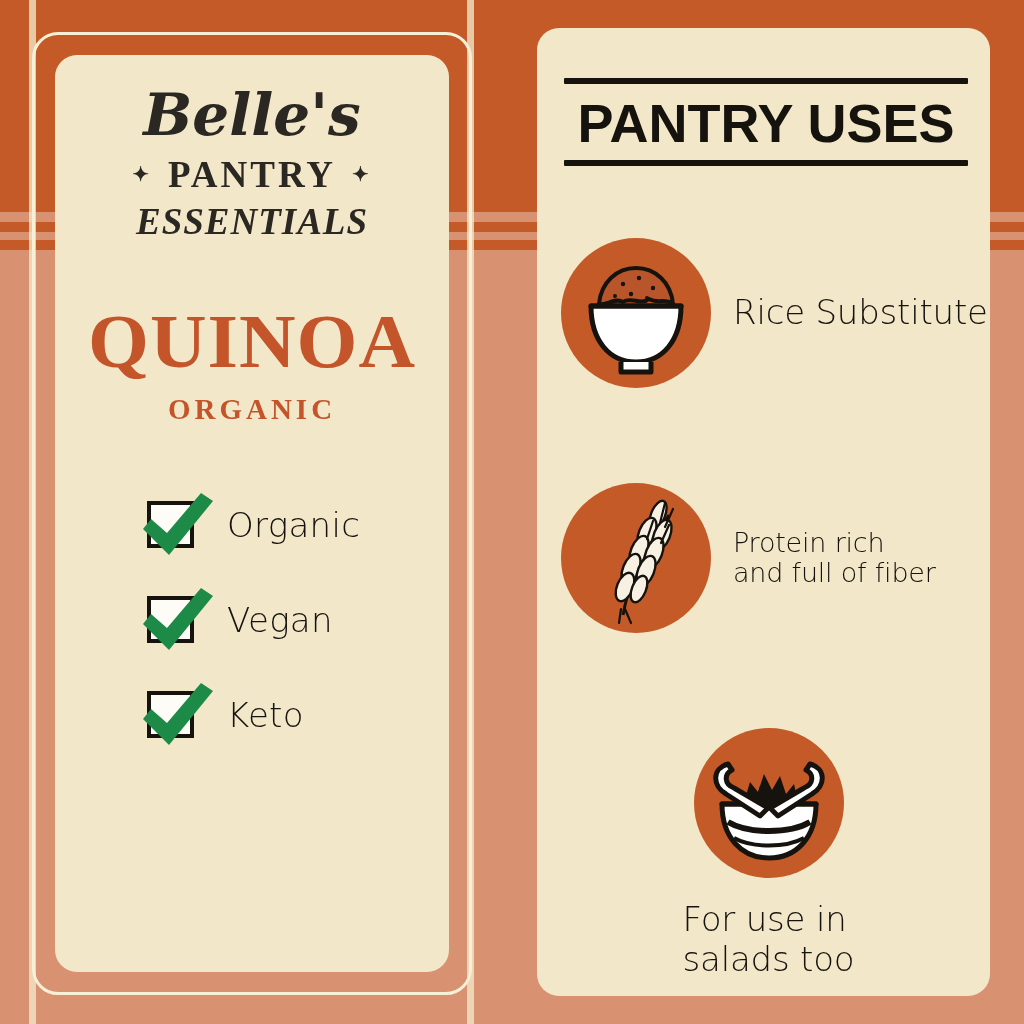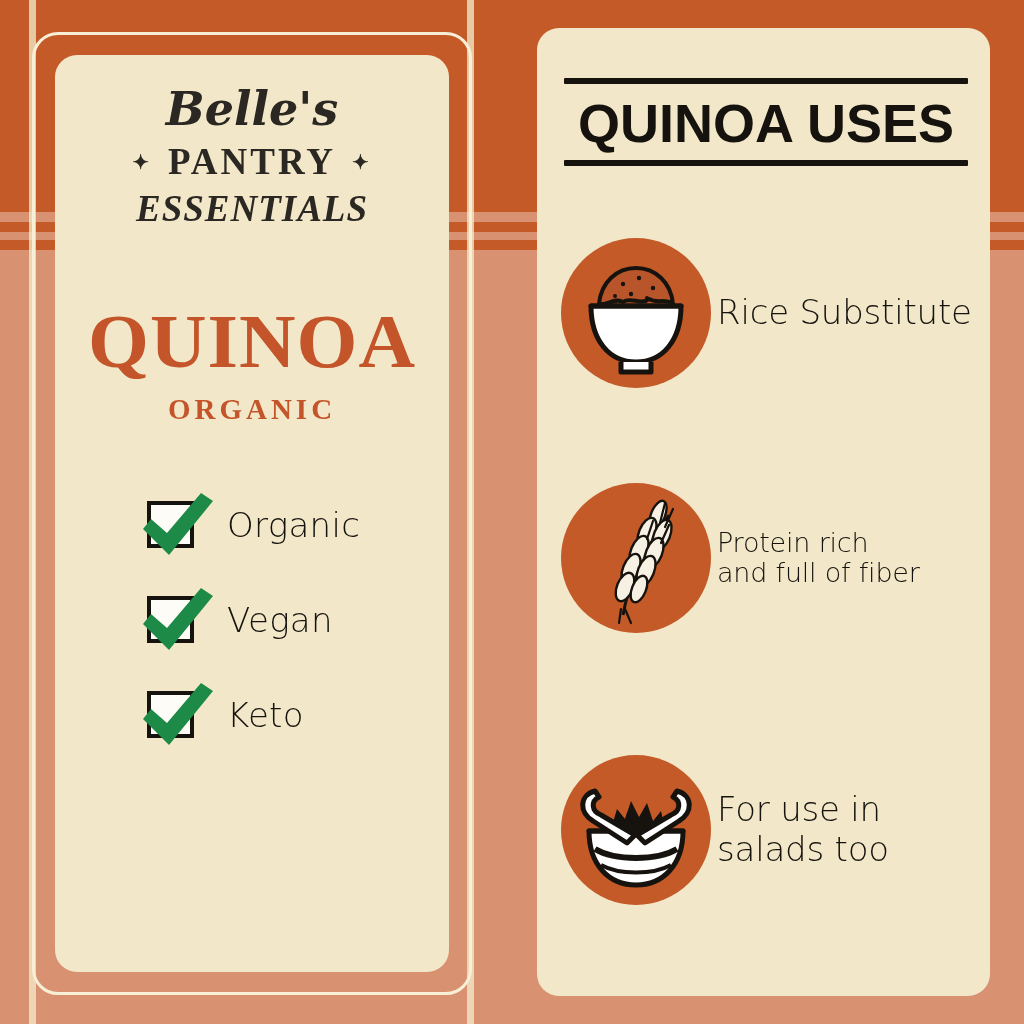--- a/index.html
+++ b/index.html
@@ -83,21 +83,21 @@
   .brand {
     position: absolute;
     left: 0; right: 0;
     top: 30px;
     text-align: center;
   }
   .brand-script {
     font-family: "DejaVu Serif", serif;
     font-style: italic;
     font-weight: bold;
-    font-size: 46px;
+    font-size: 58px;
     color: #2B2722;
     letter-spacing: 0px;
     line-height: 1.05;
   }
   .brand-pantry {
     margin-top: 10px;
     font-family: "Liberation Serif", serif;
     font-weight: bold;
     font-size: 37px;
     color: #2B2722;
@@ -213,25 +213,25 @@
     padding: 12px 0 10px;
     transform: scaleX(1.0);
   }
 
   .use-item {
     position: absolute;
     left: 24px;
     right: 14px;
     display: flex;
     align-items: center;
-    gap: 6px;
+    gap: 22px;
   }
   .use-1 { top: 210px; }
   .use-2 { top: 455px; }
-  .use-3 { top: 727px; }
+  .use-3 { top: 700px; flex-direction: column; }
 
   .use-icon {
     flex: 0 0 auto;
     width: 150px;
     height: 150px;
     border-radius: 50%;
     background: #C45A28;
     position: relative;
     overflow: hidden;
   }
@@ -305,21 +305,21 @@
         <div class="check-label">Keto</div>
       </div>
 
     </div>
   </div>
 
   <div class="card card-right">
 
     <div class="uses-header">
       <div class="rule"></div>
-      <div class="uses-title">QUINOA USES</div>
+      <div class="uses-title">PANTRY USES</div>
       <div class="rule"></div>
     </div>
 
     <div class="use-item use-1">
       <div class="use-icon">
         <svg viewBox="0 0 150 150" width="150" height="150">
           <g transform="translate(0,4)">
             <path d="M38 62 C40 40 56 26 75 26 C94 26 110 40 112 62 C104 56 96 62 88 57 C80 64 70 54 62 60 C54 55 46 64 38 62 Z" fill="#B8552A" stroke="#16130F" stroke-width="4" stroke-linejoin="round"></path>
             <path d="M30 64 L120 64 C120 98 102 120 75 120 C48 120 30 98 30 64 Z" fill="#FFFFFF" stroke="#16130F" stroke-width="5" stroke-linejoin="round"></path>
             <path d="M30 64 L120 64" stroke="#16130F" stroke-width="5" stroke-linecap="round"></path>

